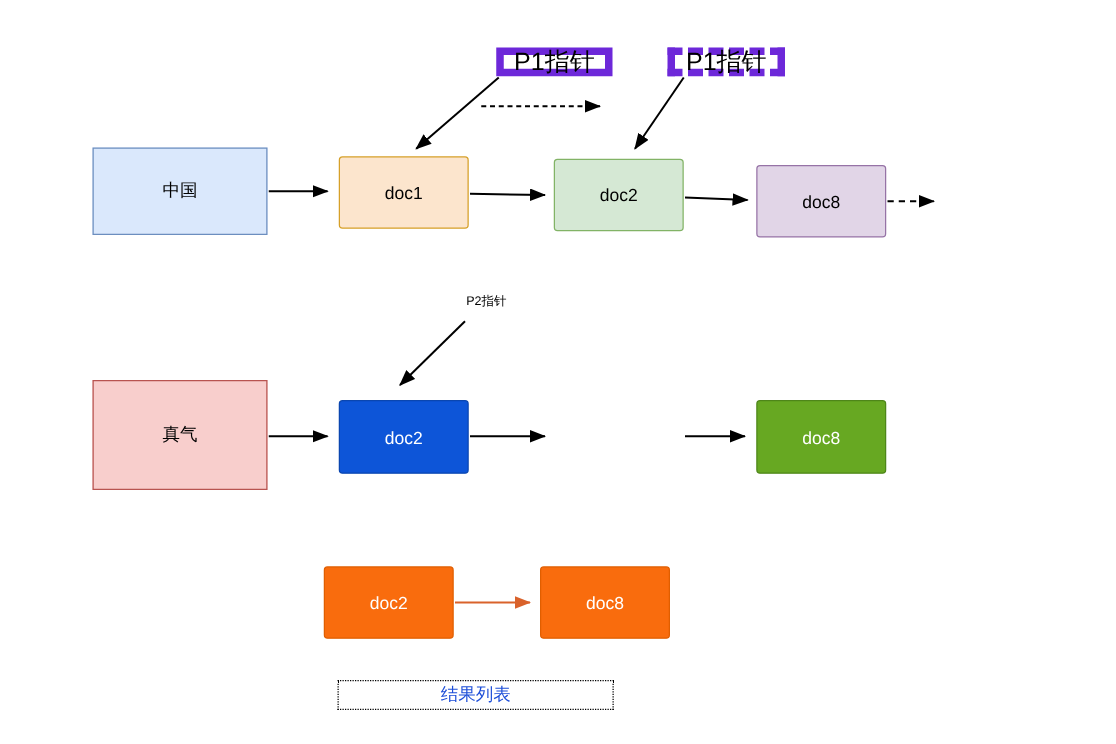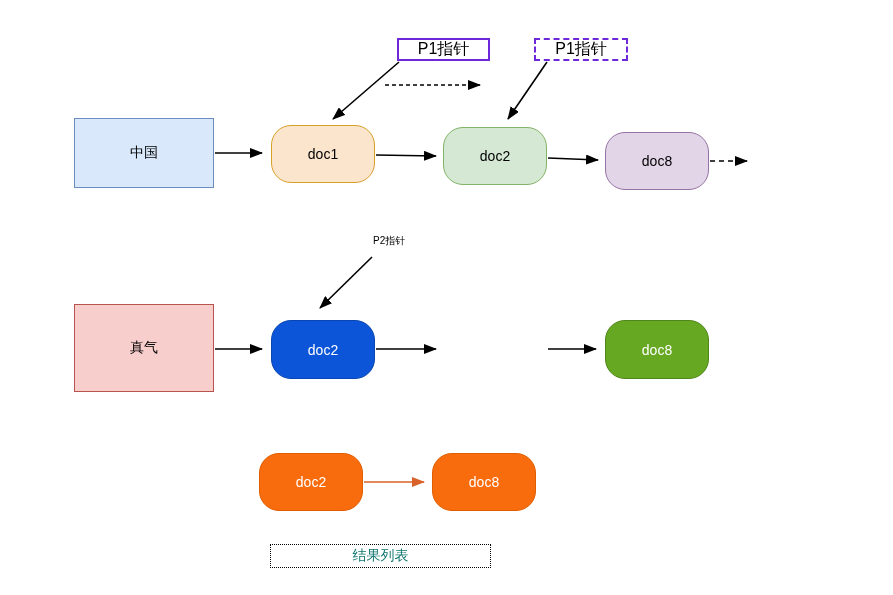--- a/index.html
+++ b/index.html
@@ -22,61 +22,61 @@
     pointer-events: none;
   }
   .node {
     position: absolute;
     box-sizing: border-box;
     display: flex;
     align-items: center;
     justify-content: center;
     font-size: 14px;
     color: #000000;
-    border-radius: 20px;
+    border-radius: 3px;
     background: #ffffff;
   }
   .term { border-radius: 0; }
   .c-blue-light   { background:#dae8fc; border:1.5px solid #6c8ebf;text-align:center; }
   .c-orange-light { background:#fce5cd; border:1.5px solid #d6a029; }
   .c-green-light  { background:#d5e8d4; border:1.5px solid #82b366; }
   .c-purple-light { background:#e1d5e7; border:1.5px solid #9673a6; }
   .c-red-light    { background:#f8cecc; border:1.5px solid #b85450; }
   .c-blue       { background:#0d55d8; border:1.5px solid #0a46b0; color:#ffffff; }
   .c-green-dark { background:#0e8c0e; border:1.5px solid #0a6b0a; color:#ffffff; }
   .c-green      { background:#67a822; border:1.5px solid #4e8619; color:#ffffff; }
   .c-orange     { background:#f96c0d; border:1.5px solid #e05e00; color:#ffffff; }
   .pointer-label {
     position: absolute;
     box-sizing: border-box;
     background: #ffffff;
-    border: 2px solid #6d28d9;
+    border: 6px solid #6d28d9;
     display: flex;
     align-items: center;
     justify-content: center;
-    font-size: 16px;
+    font-size: 20px;
     color: #000000;
   }
   .pointer-label.dashed { border-style: dashed; }
   .plain-label {
     position: absolute;
     font-size: 10px;
     color: #000000;
     white-space: nowrap;
   }
   .result-box {
     position: absolute;
     box-sizing: border-box;
     background: #ffffff;
     border: 1px dotted #000000;
     display: flex;
     align-items: center;
     justify-content: center;
     font-size: 14px;
-    color: #0f766e;
+    color: #1d4ed8;
   }
 </style>
 </head>
 <body>
 
 <div class="canvas">
 
   <svg class="arrows" width="893" height="595" viewBox="0 0 893 595" xmlns="http://www.w3.org/2000/svg">
     <defs>
       <marker id="mBlack" markerWidth="13" markerHeight="10" refX="12" refY="5" orient="auto" markerUnits="userSpaceOnUse">

